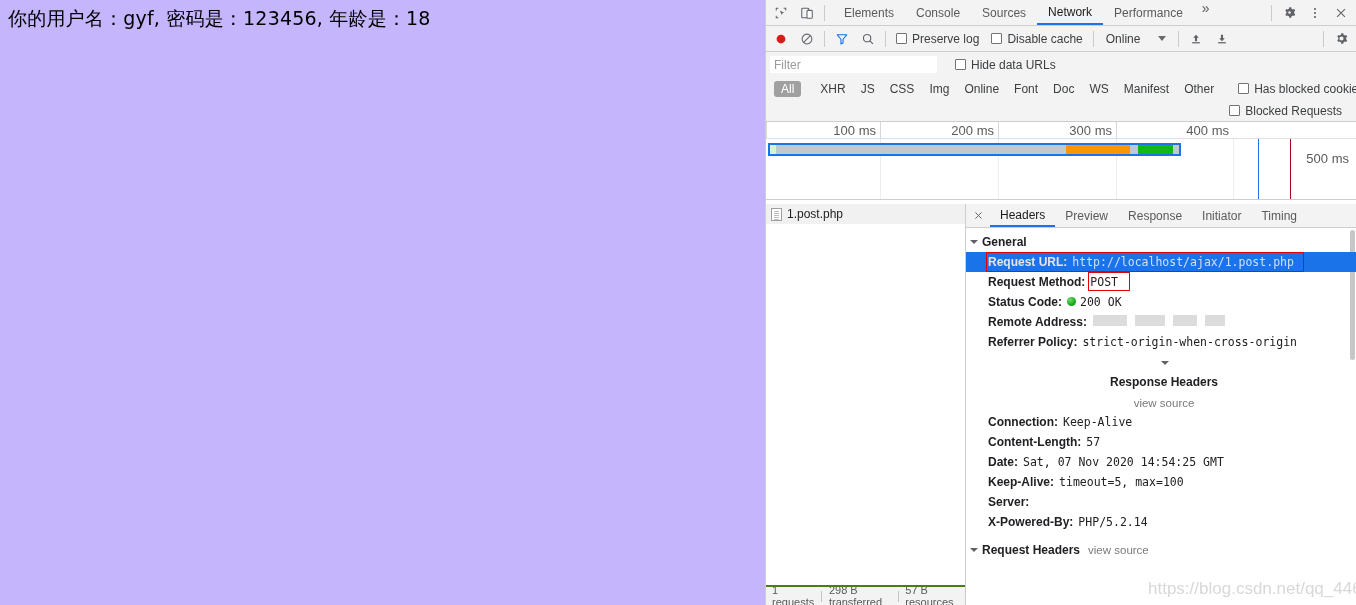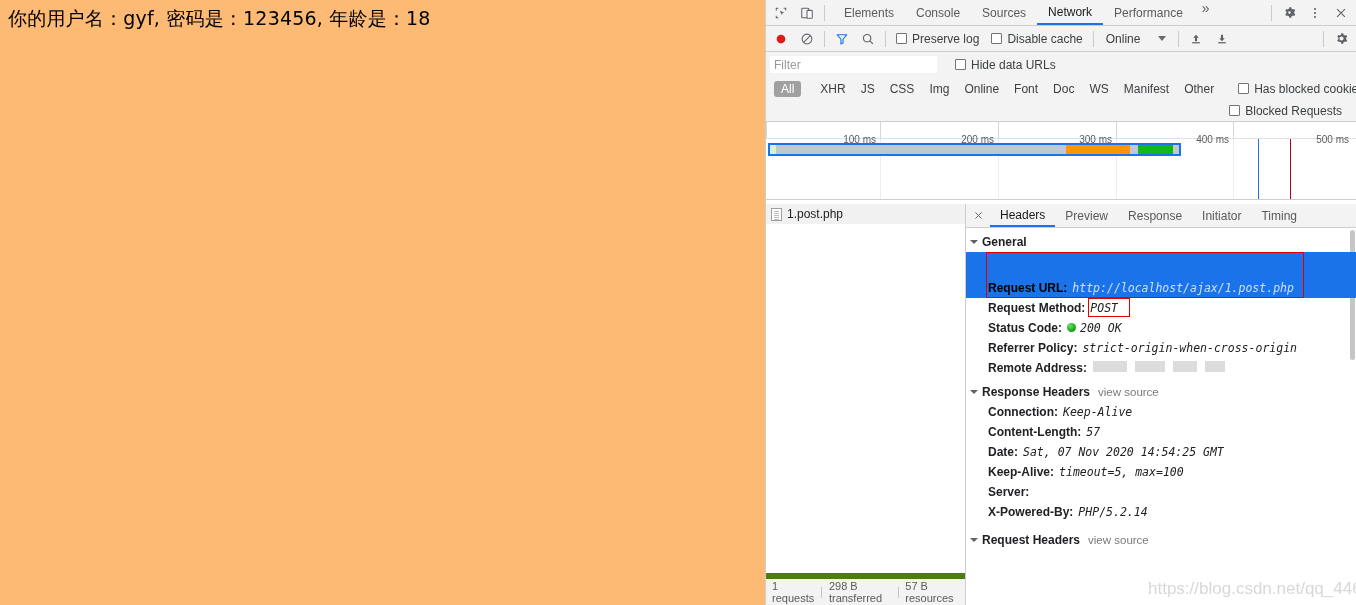--- a/index.html
+++ b/index.html
@@ -19,21 +19,21 @@
     width: 1356px;
     height: 605px;
   }
 
   
   .page-pane {
     position: absolute;
     left: 0; top: 0;
     width: 765px;
     height: 605px;
-    background: #fdba74;
+    background: #c4b5fd;
     overflow: hidden;
   }
   .page-text {
     position: absolute;
     left: 8px;
     top: 6px;
     font-family: "DejaVu Sans", "Liberation Sans", sans-serif;
     font-size: 19px;
     color: #000000;
     white-space: nowrap;
@@ -229,22 +229,22 @@
   .ov-tick {
     position: absolute;
     top: 0;
     height: 17px;
     border-left: 1px solid #d7d7d7;
     box-sizing: border-box;
   }
   .ov-tick span {
     position: absolute;
     right: 4px;
-    top: 12px;
-    font-size: 10px;
+    top: 1px;
+    font-size: 13px;
     color: #5a5a5a;
     white-space: nowrap;
   }
   .ov-grid {
     position: absolute;
     top: 17px;
     bottom: 0;
     border-left: 1px solid #ededed;
   }
   .ov-bar-outer {
@@ -303,22 +303,22 @@
     align-items: center;
     gap: 5px;
     padding-left: 5px;
     font-size: 12px;
     color: #202124;
     background: #f1f1f1;
     box-sizing: border-box;
   }
   .req-rows-fill { flex: 1 1 auto; background: #fff; }
   .req-status {
-    height: 32px;
-    border-top: 6px solid #4d7c0f;
+    height: 20px;
+    border-top: 2px solid #4d7c0f;
     background: #f3f3f3;
     display: flex;
     align-items: center;
     font-size: 11px;
     color: #5a5a5a;
     box-sizing: border-box;
     padding: 0 6px;
     gap: 7px;
     overflow: hidden;
   }
@@ -406,26 +406,25 @@
     color: #202124;
     flex: none;
   }
   .hrow .hv {
     font-family: "DejaVu Sans Mono", "Liberation Mono", monospace;
     font-size: 11.5px;
     color: #202124;
     margin-left: 5px;
     overflow: hidden;
     text-overflow: clip;
-    font-style: italic;
   }
   .hrow.sel {
     background: #1a73e8;
   }
-  .hrow.sel .hk { color: #000000; margin-top: 26px; }
+  .hrow.sel .hk { color: #e5e5e5; }
   .hrow.sel .hv { color: #cfe0fb; }
   .redbox {
     position: absolute;
     border: 1.5px solid #e00000;
     box-sizing: border-box;
     pointer-events: none;
   }
   .status-dot {
     display: inline-block;
     width: 9px; height: 9px;
@@ -647,21 +646,21 @@
         </div>
         <div class="ov-tick" style="left:114px;width:118px;">
           <span>200 ms</span>
         </div>
         <div class="ov-tick" style="left:232px;width:118px;">
           <span>300 ms</span>
         </div>
         <div class="ov-tick" style="left:350px;width:117px;">
           <span>400 ms</span>
         </div>
-        <div class="ov-tick" style="left:467px;width:120px;">
+        <div class="ov-tick" style="left:467px;width:120px;margin-top:28px;">
           <span>500 ms</span>
         </div>
       </div>
 
       <div class="ov-grid" style="left:114px;"></div>
       <div class="ov-grid" style="left:232px;"></div>
       <div class="ov-grid" style="left:350px;"></div>
       <div class="ov-grid" style="left:467px;"></div>
 
       <div class="ov-bar-outer" style="width:413px;">
@@ -725,30 +724,30 @@
             <span class="redbox" style="left:122px;width:42px;top:0px;bottom:1px;"></span>
           </div>
 
           <div class="hrow">
             <span class="hk">Status Code:</span>
             <span class="status-dot"></span>
             <span class="hv" style="margin-left:0;">200 OK</span>
           </div>
 
           <div class="hrow">
+            <span class="hk">Remote Address:</span>
+            <span class="redacted"></span>
+          </div>
+
+          <div class="hrow">
             <span class="hk">Referrer Policy:</span>
             <span class="hv">strict-origin-when-cross-origin</span>
           </div>
 
-          <div class="hrow">
-            <span class="hk">Remote Address:</span>
-            <span class="redacted"></span>
-          </div>
-
-          <div class="sec-title" style="margin-top:4px;">
+          <div class="sec-title" style="margin-top:4px;flex-direction:column;">
             <span class="tri"></span>
             <span>Response Headers</span>
             <span class="view-source">view source</span>
           </div>
 
           <div class="hrow">
             <span class="hk">Connection:</span>
             <span class="hv">Keep-Alive</span>
           </div>
           <div class="hrow">

